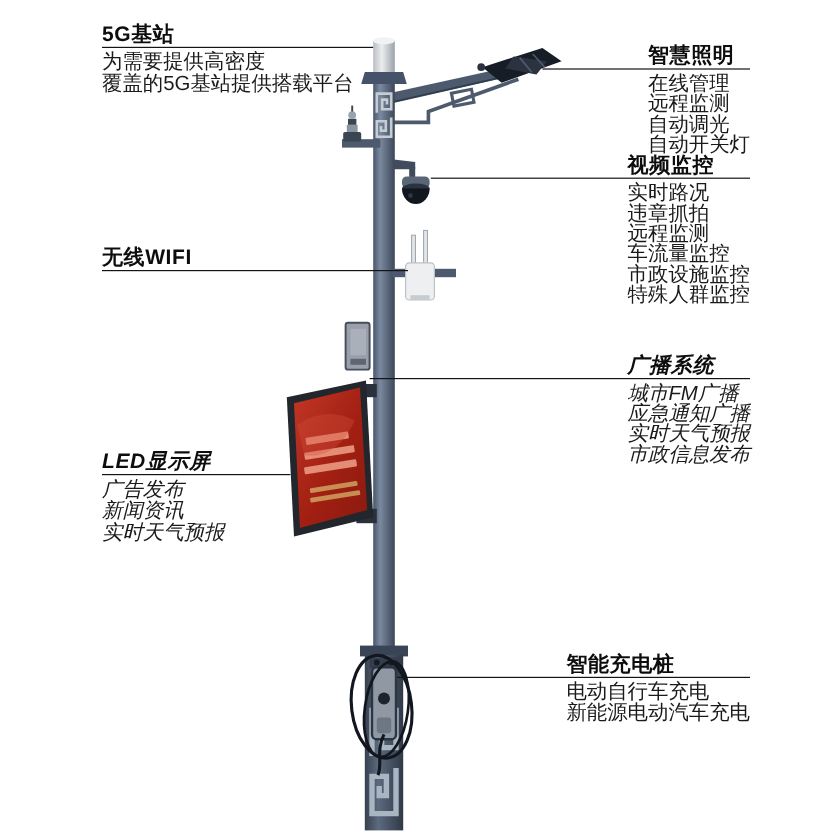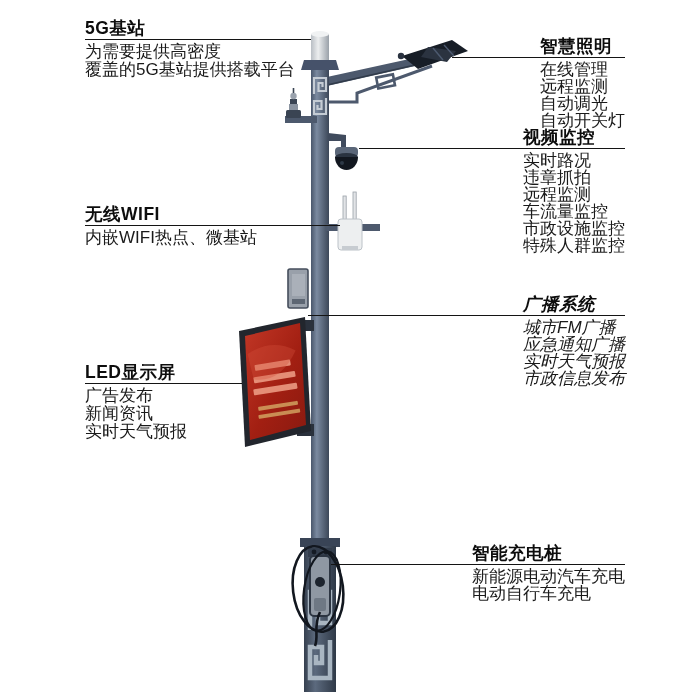--- a/index.html
+++ b/index.html
@@ -162,26 +162,23 @@
     <ul class="items">
         <li>为需要提供高密度</li>
         <li>覆盖的5G基站提供搭载平台</li>
       </ul>
   </div>
 
 
   <div class="label left" style="left:85px;top:204px;--lw:255px;">
     <div class="ltitle">无线WIFI</div>
     <div class="leader"></div>
-    <ul class="items">
-        <li>内嵌WIFI热点、微基站</li>
-      </ul>
-  </div>
-
-  <div class="label left" style="left:85px;top:362px;--lw:157px;">
+  </div>
+
+  <div class="label left" style="left:85px;top:374px;font-style:italic;--lw:157px;">
     <div class="ltitle">LED显示屏</div>
     <div class="leader"></div>
     <ul class="items">
         <li>广告发布</li>
         <li>新闻资讯</li>
         <li>实时天气预报</li>
       </ul>
   </div>
 
   <div class="label right" style="right:75px;top:36px;--lw:173px;">
@@ -216,18 +213,18 @@
         <li>应急通知广播</li>
         <li>实时天气预报</li>
         <li>市政信息发布</li>
       </ul>
   </div>
 
   <div class="label right" style="right:75px;top:543px;--lw:294px;">
     <div class="ltitle">智能充电桩</div>
     <div class="leader"></div>
     <ul class="items">
+        <li>电动自行车充电</li>
         <li>新能源电动汽车充电</li>
-        <li>电动自行车充电</li>
       </ul>
   </div>
 
 </div>
 
 </body></html>

